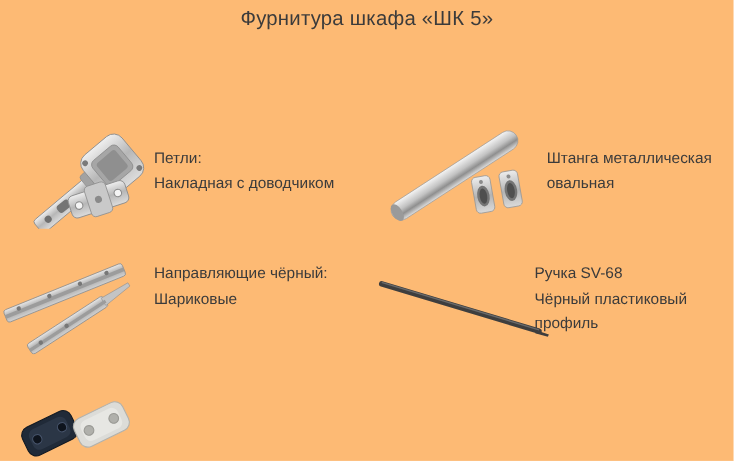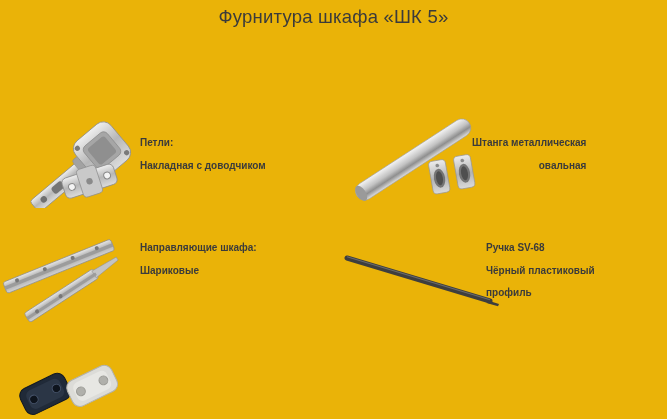--- a/index.html
+++ b/index.html
@@ -1,30 +1,29 @@
 <!DOCTYPE html>
 <html><head>
 <meta charset="utf-8">
 <style>
   html,body{margin:0;padding:0;background:#fff;}
   .slide{
-    position:relative;width:667px;height:419px;background:#eab308;overflow:hidden;
+    position:relative;width:667px;height:419px;background:#fdba74;overflow:hidden;
     font-family:"Liberation Sans",sans-serif;
   }
   .title{
     position:absolute;top:6px;left:0;width:100%;margin:0;
     text-align:center;font-size:18.5px;font-weight:400;color:#3b3b3b;letter-spacing:0.2px;
   }
   .label{
-    position:absolute;font-size:10px;line-height:22.5px;color:#3b3b3b;
+    position:absolute;font-size:14px;line-height:22.5px;color:#3b3b3b;
     white-space:pre-line;
-    font-weight:bold;
   }
   .lbl-hinges{left:140px;top:132px;}
-  .lbl-rod{left:472px;top:132px;text-align:right;}
+  .lbl-rod{left:497px;top:132px;}
   .lbl-slides{left:140px;top:237px;}
   .lbl-handle{left:486px;top:237px;}
   .lbl-feet{left:140px;top:357px;}
   figure{position:absolute;margin:0;padding:0;}
   .fig-hinge{left:8px;top:98px;}
   .fig-rod{left:352px;top:102px;}
   .fig-slides{left:2px;top:230px;}
   .fig-handle{left:344px;top:252px;}
   .fig-feet{left:14px;top:356px;}
 </style>
@@ -122,21 +121,21 @@
       </g>
       <g transform="translate(25,88) rotate(-33)">
         <rect x="0" y="-5.5" width="82" height="11" rx="2.5" fill="url(#metalC)" stroke="#8d8d8d" stroke-width="0.7"></rect>
         <polygon points="80,-4 108,-2.5 108,1 80,4" fill="#c4c4c4" stroke="#8d8d8d" stroke-width="0.5"></polygon>
         <rect x="0" y="-1" width="82" height="3" fill="#9c9c9c"></rect>
         <circle cx="12" cy="0" r="2" fill="#777777"></circle>
         <circle cx="40" cy="0" r="2" fill="#777777"></circle>
       </g>
     </svg>
   </figure>
-  <div class="label lbl-slides">Направляющие шкафа:
+  <div class="label lbl-slides">Направляющие чёрный:
 Шариковые</div>
 
   <figure class="fig-handle">
     <svg viewBox="0 0 158 58" width="158" height="58">
       <path d="M3 6 L146 49" stroke="#3e3e3e" stroke-width="5" stroke-linecap="round" fill="none"></path>
       <path d="M3 4.8 L146 47.8" stroke="#6a6a6a" stroke-width="1.2" fill="none"></path>
       <path d="M144 48.5 L155 52 L154 54.2 L142.5 51 Z" fill="#3e3e3e"></path>
     </svg>
   </figure>
   <div class="label lbl-handle">Ручка SV-68

